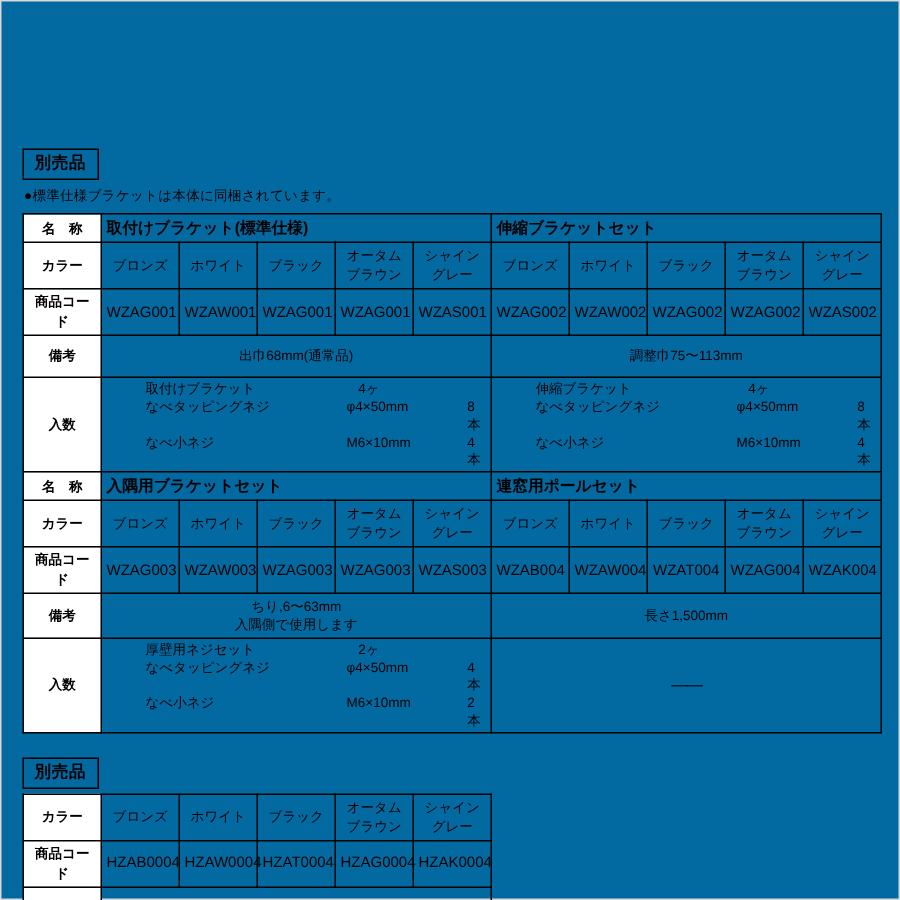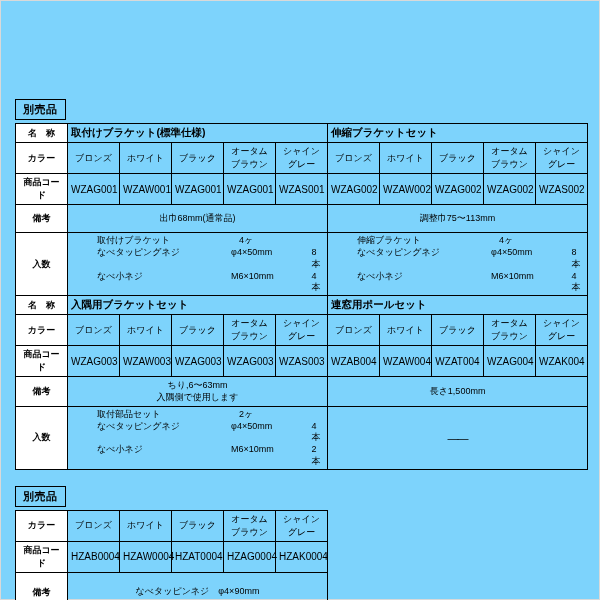--- a/index.html
+++ b/index.html
@@ -15,21 +15,21 @@
     position: relative;
     overflow: hidden;
   }
   .page {
     position: absolute;
     left: 0; top: 0;
     width: 600px;
     height: 600px;
     box-sizing: border-box;
     border: 1px solid #d9d9d9;
-    background: #7dd3fc;
+    background: #0369a1;
   }
   .content {
     position: absolute;
     left: 14px;
     top: 98px;
     width: 572px;
   }
 
   
   .sec-head {
@@ -118,20 +118,21 @@
 </style>
 </head>
 <body>
 
 <div class="page">
   <div class="content">
 
     <div class="sec-head">
       <div class="sec-tag">別売品</div>
     </div>
+    <div class="note">●標準仕様ブラケットは本体に同梱されています。</div>
 
     <table class="grid">
       <colgroup>
         <col style="width:52px">
         <col style="width:52px">
           <col style="width:52px">
           <col style="width:52px">
           <col style="width:52px">
           <col style="width:52px">
         <col style="width:52px">
@@ -259,21 +260,21 @@
             <div class="mid-note" style="white-space:pre-line">ちり,6〜63mm
 入隅側で使用します</div>
           </td>
           <td class="remark" colspan="5">長さ1,500mm</td>
         </tr>
         <tr>
           <td class="hdr-label tall2">入数</td>
           <td class="tall2" colspan="5">
             <div class="qty-list">
               <div class="qty-row">
-                <span class="qty-name">取付部品セット</span>
+                <span class="qty-name">厚壁用ネジセット</span>
                 <span class="qty-val">2ヶ</span>
               </div>
               <div class="qty-row">
                 <span class="qty-name">なべタッピングネジ</span>
                 <span class="qty-val">φ4×50mm</span>
                 <span>4本</span>
               </div>
               <div class="qty-row">
                 <span class="qty-name">なべ小ネジ</span>
                 <span class="qty-val">M6×10mm</span>

